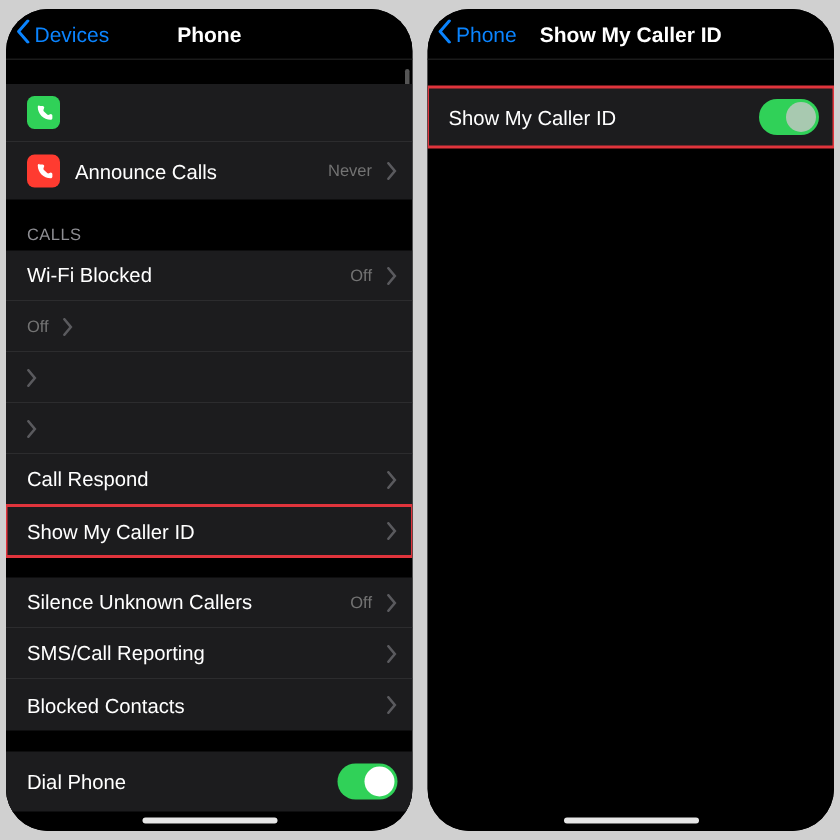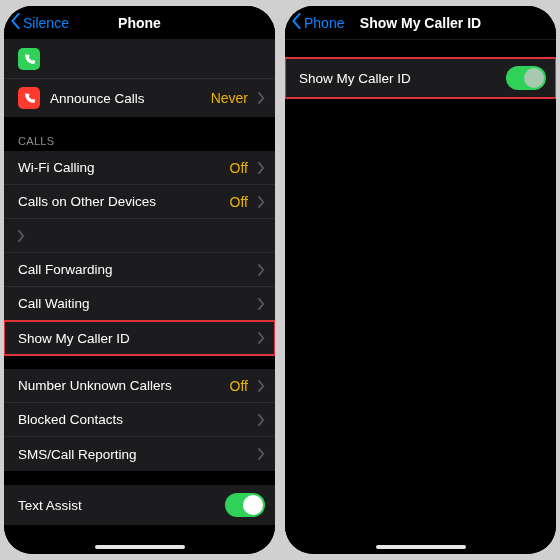--- a/index.html
+++ b/index.html
@@ -42,21 +42,21 @@
   .cell {
     background: #1c1c1e;
     min-height: 34px;
     padding: 8px 10px 8px 14px;
     display: flex; align-items: center; gap: 10px;
     border-bottom: 0.5px solid #2c2c2e;
     position: relative;
   }
   .cell:last-child { border-bottom: none; }
   .cell .label { flex: 1; color: #fff; font-size: 13.5px; }
-  .cell .value { color: #eab308; font-size: 14px; }
+  .cell .value { color: #737373; font-size: 11px; }
   .cell .disclosure svg { width: 7px; height: 12px; display:block; }
   .cell.highlight { outline: 2px solid #e0343c; outline-offset: -1px; }
   .icon-box {
     width: 22px; height: 22px; border-radius: 5px;
     display: flex; align-items: center; justify-content: center;
     flex-shrink: 0;
   }
   .icon-green { background: #30d158; }
   .icon-red { background: #ff3b30; }
   .icon-box svg { width: 13px; height: 13px; fill: #fff; }
@@ -84,28 +84,28 @@
 <body>
 
 <div class="phone">
   <div class="navbar">
     <div class="nav-back">
       <span>
         <svg viewBox="0 0 11 18">
             <path d="M9 1 L2 9 L9 17" fill="none" stroke="#0a84ff" stroke-width="2.2" stroke-linecap="round" stroke-linejoin="round"></path>
           </svg>
       </span>
-      <span>Silence</span>
+      <span>Devices</span>
     </div>
     <div class="nav-title">Phone</div>
   </div>
   <div class="scrollbar-hint"></div>
   <div class="content">
 
-    <div class="group" style="margin-top:0">
+    <div class="group" style="margin-top:16px">
       <div class="cell" style="border-top:none;">
         <div class="icon-box icon-green">
           <svg viewBox="0 0 24 24">
               <path d="M6 2c-1 0-2 1-2 2 0 9 7 16 16 16 1 0 2-1 2-2v-3c0-1-1-2-2-2l-3 1c-1 0-1 0-2-1l-3-3c-1-1-1-1-1-2l1-3c0-1-1-2-2-2H6z"></path>
             </svg>
         </div>
         <span class="label" style="visibility:hidden">x</span>
       </div>
       <div class="cell">
         <div class="icon-box icon-red">
@@ -120,101 +120,99 @@
               <path d="M1 1 L6 7 L1 13" fill="none" stroke="#5a5a5e" stroke-width="2" stroke-linecap="round"></path>
             </svg>
           </span>
       </div>
     </div>
 
 
     <div class="group">
       <div class="group-header">Calls</div>
       <div class="cell">
-        <span class="label">Wi-Fi Calling</span>
+        <span class="label">Wi-Fi Blocked</span>
         <span class="value">Off</span>
         <span class="disclosure">
             <svg viewBox="0 0 8 14">
               <path d="M1 1 L6 7 L1 13" fill="none" stroke="#5a5a5e" stroke-width="2" stroke-linecap="round"></path>
             </svg>
           </span>
       </div>
       <div class="cell">
-        <span class="label">Calls on Other Devices</span>
         <span class="value">Off</span>
         <span class="disclosure">
             <svg viewBox="0 0 8 14">
               <path d="M1 1 L6 7 L1 13" fill="none" stroke="#5a5a5e" stroke-width="2" stroke-linecap="round"></path>
             </svg>
           </span>
       </div>
       <div class="cell">
         <span class="disclosure">
             <svg viewBox="0 0 8 14">
               <path d="M1 1 L6 7 L1 13" fill="none" stroke="#5a5a5e" stroke-width="2" stroke-linecap="round"></path>
             </svg>
           </span>
       </div>
       <div class="cell">
-        <span class="label">Call Forwarding</span>
-        <span class="disclosure">
-            <svg viewBox="0 0 8 14">
-              <path d="M1 1 L6 7 L1 13" fill="none" stroke="#5a5a5e" stroke-width="2" stroke-linecap="round"></path>
-            </svg>
-          </span>
-      </div>
-      <div class="cell">
-        <span class="label">Call Waiting</span>
+        <span class="disclosure">
+            <svg viewBox="0 0 8 14">
+              <path d="M1 1 L6 7 L1 13" fill="none" stroke="#5a5a5e" stroke-width="2" stroke-linecap="round"></path>
+            </svg>
+          </span>
+      </div>
+      <div class="cell">
+        <span class="label">Call Respond</span>
         <span class="disclosure">
             <svg viewBox="0 0 8 14">
               <path d="M1 1 L6 7 L1 13" fill="none" stroke="#5a5a5e" stroke-width="2" stroke-linecap="round"></path>
             </svg>
           </span>
       </div>
       <div class="cell highlight">
         <span class="label">Show My Caller ID</span>
         <span class="disclosure">
             <svg viewBox="0 0 8 14">
               <path d="M1 1 L6 7 L1 13" fill="none" stroke="#5a5a5e" stroke-width="2" stroke-linecap="round"></path>
             </svg>
           </span>
       </div>
     </div>
 
     <div class="group">
       <div class="cell">
-        <span class="label">Number Unknown Callers</span>
+        <span class="label">Silence Unknown Callers</span>
         <span class="value">Off</span>
         <span class="disclosure">
             <svg viewBox="0 0 8 14">
               <path d="M1 1 L6 7 L1 13" fill="none" stroke="#5a5a5e" stroke-width="2" stroke-linecap="round"></path>
             </svg>
           </span>
       </div>
       <div class="cell">
+        <span class="label">SMS/Call Reporting</span>
+        <span class="disclosure">
+            <svg viewBox="0 0 8 14">
+              <path d="M1 1 L6 7 L1 13" fill="none" stroke="#5a5a5e" stroke-width="2" stroke-linecap="round"></path>
+            </svg>
+          </span>
+      </div>
+      <div class="cell">
         <span class="label">Blocked Contacts</span>
         <span class="disclosure">
             <svg viewBox="0 0 8 14">
               <path d="M1 1 L6 7 L1 13" fill="none" stroke="#5a5a5e" stroke-width="2" stroke-linecap="round"></path>
             </svg>
           </span>
       </div>
-      <div class="cell">
-        <span class="label">SMS/Call Reporting</span>
-        <span class="disclosure">
-            <svg viewBox="0 0 8 14">
-              <path d="M1 1 L6 7 L1 13" fill="none" stroke="#5a5a5e" stroke-width="2" stroke-linecap="round"></path>
-            </svg>
-          </span>
-      </div>
     </div>
 
     <div class="group">
       <div class="cell">
-        <span class="label">Text Assist</span>
+        <span class="label">Dial Phone</span>
         <div class="toggle">
             <div class="knob"></div>
           </div>
       </div>
 
     </div>
 
   </div>
   <div class="home-indicator"></div>
 </div>

